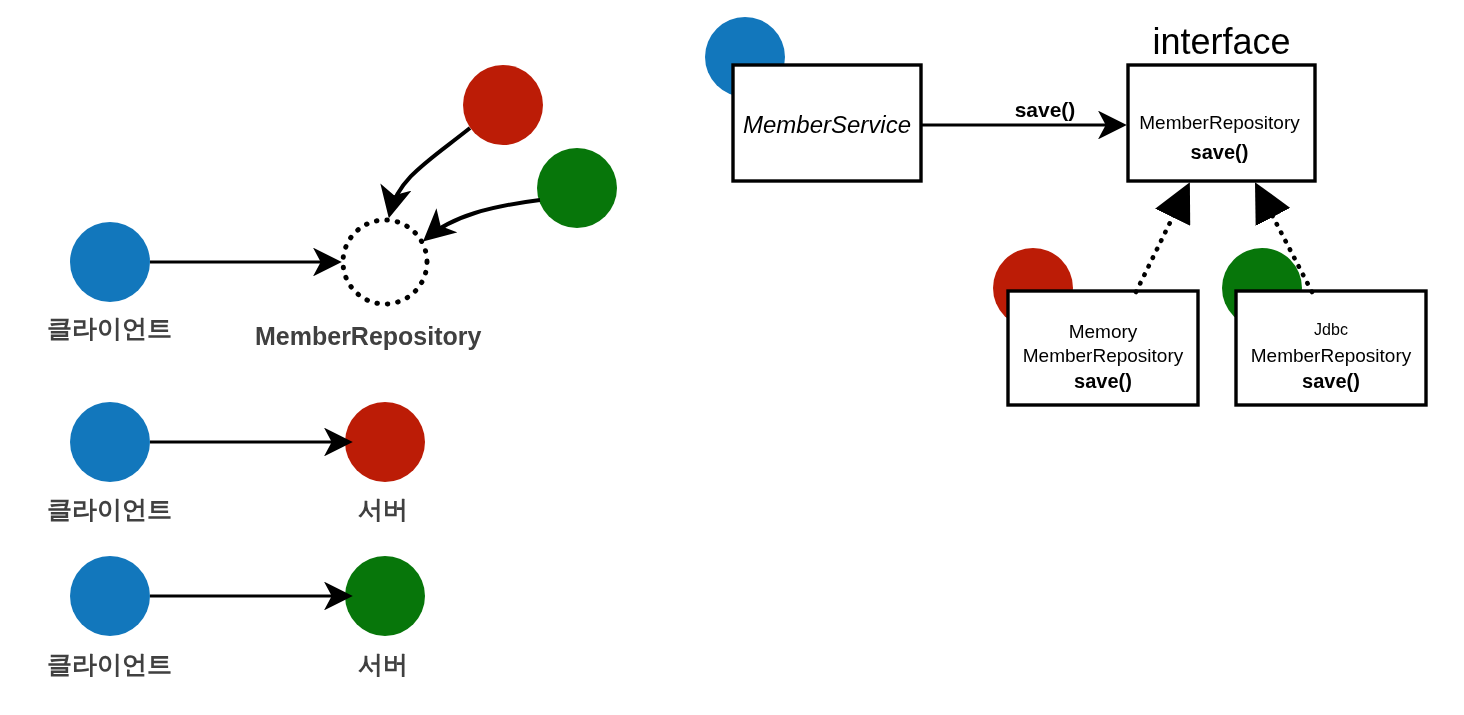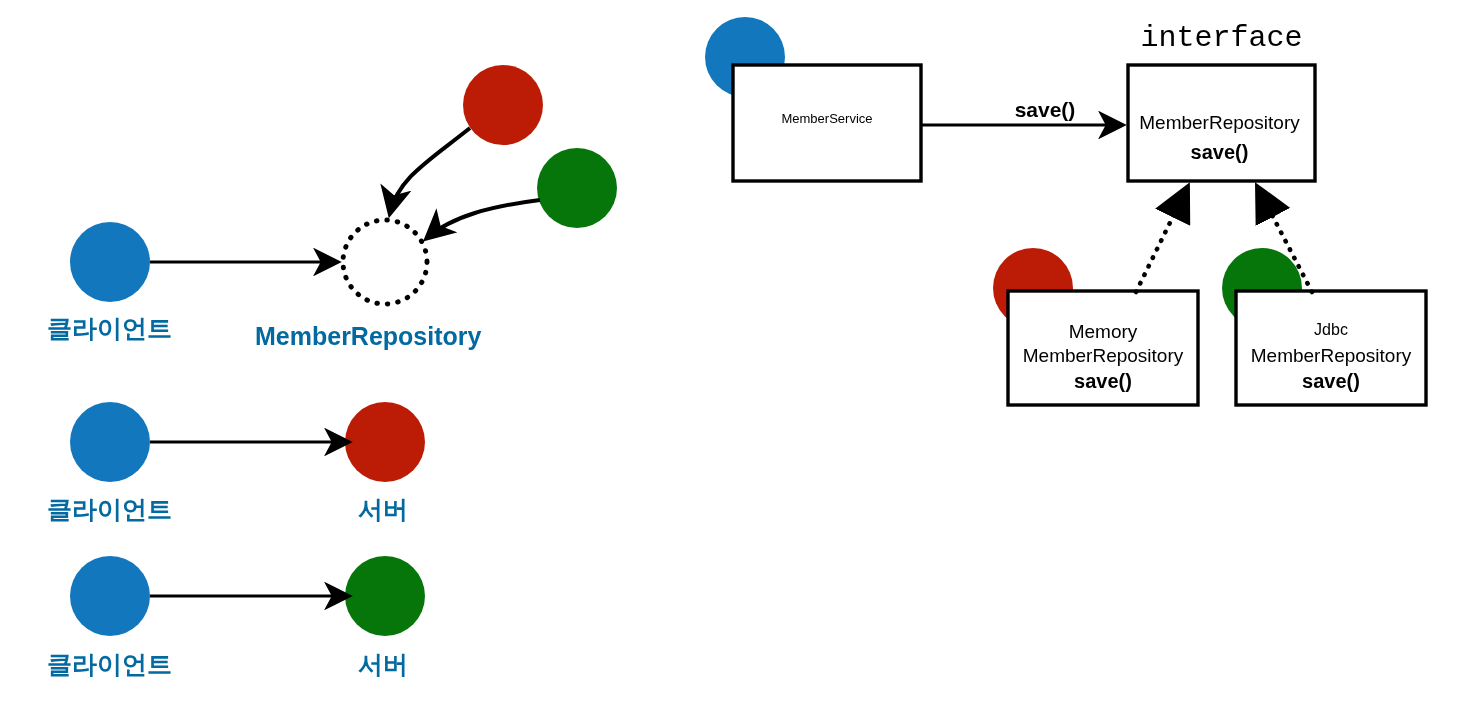--- a/index.html
+++ b/index.html
@@ -24,21 +24,21 @@
     width: 1464px;
     height: 715px;
     overflow: visible;
   }
   .lbl {
     position: absolute;
     white-space: pre;
     line-height: 1.12;
   }
   .gray-bold {
-    color: #0369a1;
+    color: #404040;
     font-weight: bold;
     font-family: "Liberation Sans", sans-serif;
   }
   .box-text {
     color: #000000;
     font-family: "Liberation Sans", sans-serif;
     text-align: center;
   }
   .thin {
     font-weight: normal;
@@ -112,23 +112,23 @@
   <div class="lbl gray-bold" style="left:255px; top:322px; font-size:25px;">MemberRepository</div>
 
   <div class="lbl gray-bold" style="left:47px; top:495px; font-size:25px;">클라이언트</div>
 
   <div class="lbl gray-bold" style="left:358px; top:495px; font-size:25px;">서버</div>
 
   <div class="lbl gray-bold" style="left:47px; top:650px; font-size:25px;">클라이언트</div>
 
   <div class="lbl gray-bold" style="left:358px; top:650px; font-size:25px;">서버</div>
 
-  <div class="lbl box-text thin" style="left:1128px; top:22px; width:187px; font-size:30px;font-family:Liberation Mono, monospace;">interface</div>
+  <div class="lbl box-text thin" style="left:1128px; top:22px; width:187px; font-size:36px;">interface</div>
 
-  <div class="lbl box-text thin" style="left:733px; top:112px; width:188px; font-size:13px;">MemberService</div>
+  <div class="lbl box-text thin" style="left:733px; top:112px; width:188px; font-size:24px;font-style:italic;">MemberService</div>
 
   <div class="lbl box-text bold" style="left:985px; top:98px; width:120px; font-size:21px;">save()</div>
 
   <div class="lbl box-text thin" style="left:1126px; top:112px; width:187px; font-size:19px;">MemberRepository</div>
 
   <div class="lbl box-text bold" style="left:1126px; top:141px; width:187px; font-size:20px;">save()</div>
 
   <div class="lbl box-text thin" style="left:1008px; top:321px; width:190px; font-size:19px;">Memory</div>
 
   <div class="lbl box-text thin" style="left:1008px; top:345px; width:190px; font-size:19px;">MemberRepository</div>

